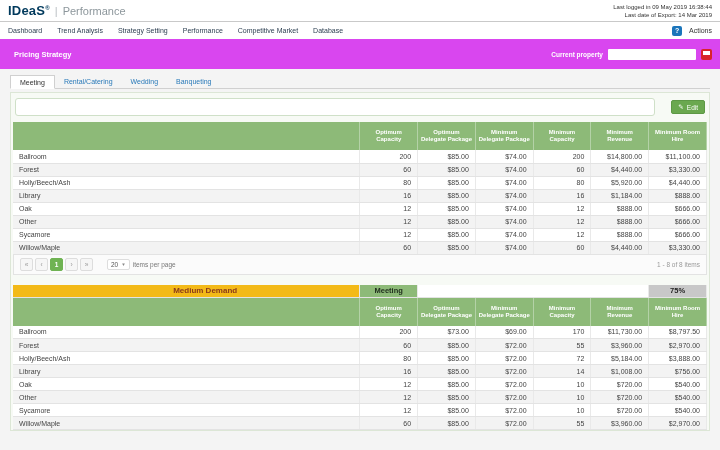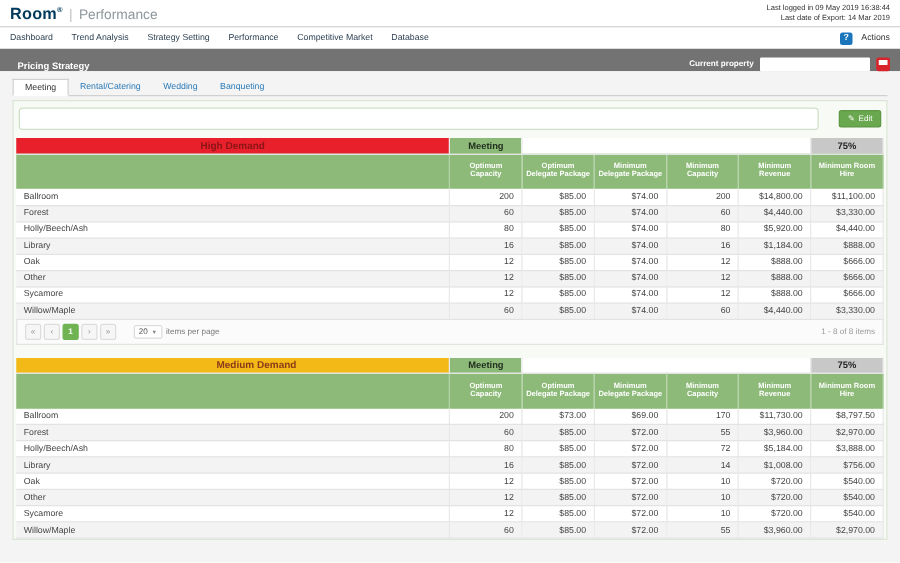--- a/index.html
+++ b/index.html
@@ -18,21 +18,21 @@
 
   
   .nav { height:17px; display:flex; align-items:center; padding:0 8px; background:#fff; }
   .nav-item { font-size:7px; color:#2b3e50; margin-right:15px; cursor:pointer; }
   .nav-right { margin-left:auto; display:flex; align-items:center; gap:7px; }
   .help-badge { width:10px; height:10px; background:#1b75bb; color:#fff; border-radius:2px;
                 font-size:7px; font-weight:bold; text-align:center; line-height:10px; }
   .actions { font-size:7px; color:#333; }
 
   
-  .bluebar { height:18px; background:#737373; display:flex; align-items:flex-end; padding:0 8px; }
+  .bluebar { height:30px; background:#d946ef; display:flex; align-items:center; padding:0 8px; }
   .page-title { font-size:7.5px; font-weight:bold; color:#fff; margin-left:6px; }
   .bluebar-right { margin-left:auto; display:flex; align-items:center; gap:5px; }
   .cp-label { font-size:6.5px; color:#fff; font-weight:bold; }
   .cp-input { width:88px; height:11px; border:none; border-radius:1px; background:#fff; font-size:6px; padding:0 3px; }
   .alert-ic { width:11px; height:11px; background:#d8232a; border-radius:2px; position:relative; }
   .alert-ic::after { content:""; position:absolute; left:2px; top:2px; width:7px; height:4px; background:#fff; }
 
   
   .content { background:#f4f4f4; height:calc(450px - 57px); padding:4px 10px 0; }
   .tabs { display:flex; border-bottom:1px solid #d0d0d0; margin-top:1px; }
@@ -74,21 +74,21 @@
             display:flex; gap:3px; align-items:center; color:#555; cursor:pointer; }
   .ps-box .car { font-size:4.5px; color:#888; }
   .range { margin-left:auto; color:#999; }
   .section-gap { height:10px; }
 </style>
 </head>
 <body>
 
 <div class="topbar">
   <div class="brand">
-    <span class="logo"><span>Room</span><sup>®</sup></span>
+    <span class="logo"><span>IDeaS</span><sup>®</sup></span>
     <span class="brand-sep">|</span>
     <span class="product">Performance</span>
   </div>
   <div class="meta">
     <div>Last logged in 09 May 2019 16:38:44</div>
     <div>Last date of Export: 14 Mar 2019</div>
   </div>
 </div>
 
 <div class="nav">
@@ -134,26 +134,20 @@
       <colgroup>
           <col class="c0">
           <col class="cn">
           <col class="cn">
           <col class="cn">
           <col class="cn">
           <col class="cn">
           <col class="cn">
         </colgroup>
       <tbody>
-          <tr>
-        <td class="band-label band-high">High Demand</td>
-        <td class="band-cat">Meeting</td>
-        <td class="band-gap" colspan="4"></td>
-        <td class="band-pct">75%</td>
-      </tr>
       <tr class="hdr">
         <th></th>
         <th>Optimum Capacity</th>
         <th>Optimum Delegate Package</th>
         <th>Minimum Delegate Package</th>
         <th>Minimum Capacity</th>
         <th>Minimum Revenue</th>
         <th>Minimum Room Hire</th>
       </tr>
       </tbody>

